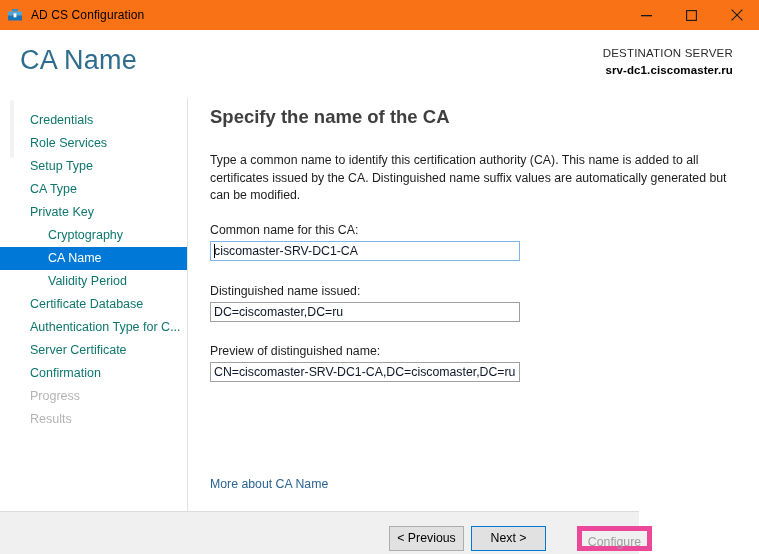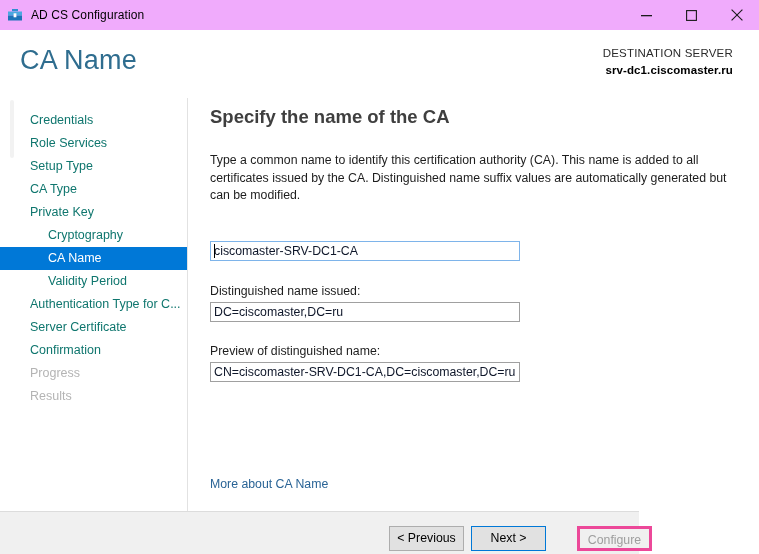--- a/index.html
+++ b/index.html
@@ -14,21 +14,21 @@
     font-family: "Liberation Sans", sans-serif;
     font-size: 12px;
     color: #000000;
     overflow: hidden;
     position: relative;
   }
 
   
   .titlebar {
     height: 30px;
-    background: #f0abfc;
+    background: #f97316;
     display: flex;
     align-items: center;
     position: relative;
     border-bottom: 1px solid #ffffff;
   }
   .titlebar-icon {
     width: 16px;
     height: 16px;
     margin-left: 7px;
     margin-right: 8px;
@@ -235,21 +235,21 @@
     padding: 0;
     line-height: 23px;
     text-align: center;
   }
   .btn.default {
     border: 1px solid #0078d7;
   }
   .btn.disabled {
     color: #9e9e9e;
     background: #f0f0f0;
-    border: 3px solid #ec4899;
+    border: 5px solid #ec4899;
   }
 </style>
 </head>
 <body>
 
 <div class="titlebar">
   <span class="titlebar-icon">
     <svg width="16" height="16" viewBox="0 0 16 16">
       <rect x="5" y="2" width="6" height="2.2" fill="#2e8fd0"></rect>
       <rect x="1" y="4.5" width="14" height="4" fill="#4aa8e0"></rect>
@@ -293,32 +293,34 @@
     <div class="nav-scroll-hint"></div>
     <div id="nav-list">
         <div class="nav-item">Credentials</div>
         <div class="nav-item">Role Services</div>
         <div class="nav-item">Setup Type</div>
         <div class="nav-item">CA Type</div>
         <div class="nav-item">Private Key</div>
         <div class="nav-item sub">Cryptography</div>
         <div class="nav-item sub selected">CA Name</div>
         <div class="nav-item sub">Validity Period</div>
+        <div class="nav-item">Certificate Database</div>
         <div class="nav-item">Authentication Type for C...</div>
         <div class="nav-item">Server Certificate</div>
         <div class="nav-item">Confirmation</div>
         <div class="nav-item disabled">Progress</div>
         <div class="nav-item disabled">Results</div>
       </div>
   </div>
 
   <div class="content">
     <div class="content-title">Specify the name of the CA</div>
     <div class="content-desc">Type a common name to identify this certification authority (CA). This name is added to all certificates issued by the CA. Distinguished name suffix values are automatically generated but can be modified.</div>
 
+    <div class="field-label" style="top:125px;">Common name for this CA:</div>
     <input class="field-input focused" style="top: 143px;" readonly="" value="ciscomaster-SRV-DC1-CA">
     <span class="caret" style="left:25px; top:146px;"></span>
 
     <div class="field-label" style="top:186px;">Distinguished name issued:</div>
     <input class="field-input" style="top: 204px;" readonly="" value="DC=ciscomaster,DC=ru">
 
     <div class="field-label" style="top:246px;">Preview of distinguished name:</div>
     <input class="field-input" style="top: 264px;" readonly="" value="CN=ciscomaster-SRV-DC1-CA,DC=ciscomaster,DC=ru">
 
     <a class="more-link" href="#">More about CA Name</a>

